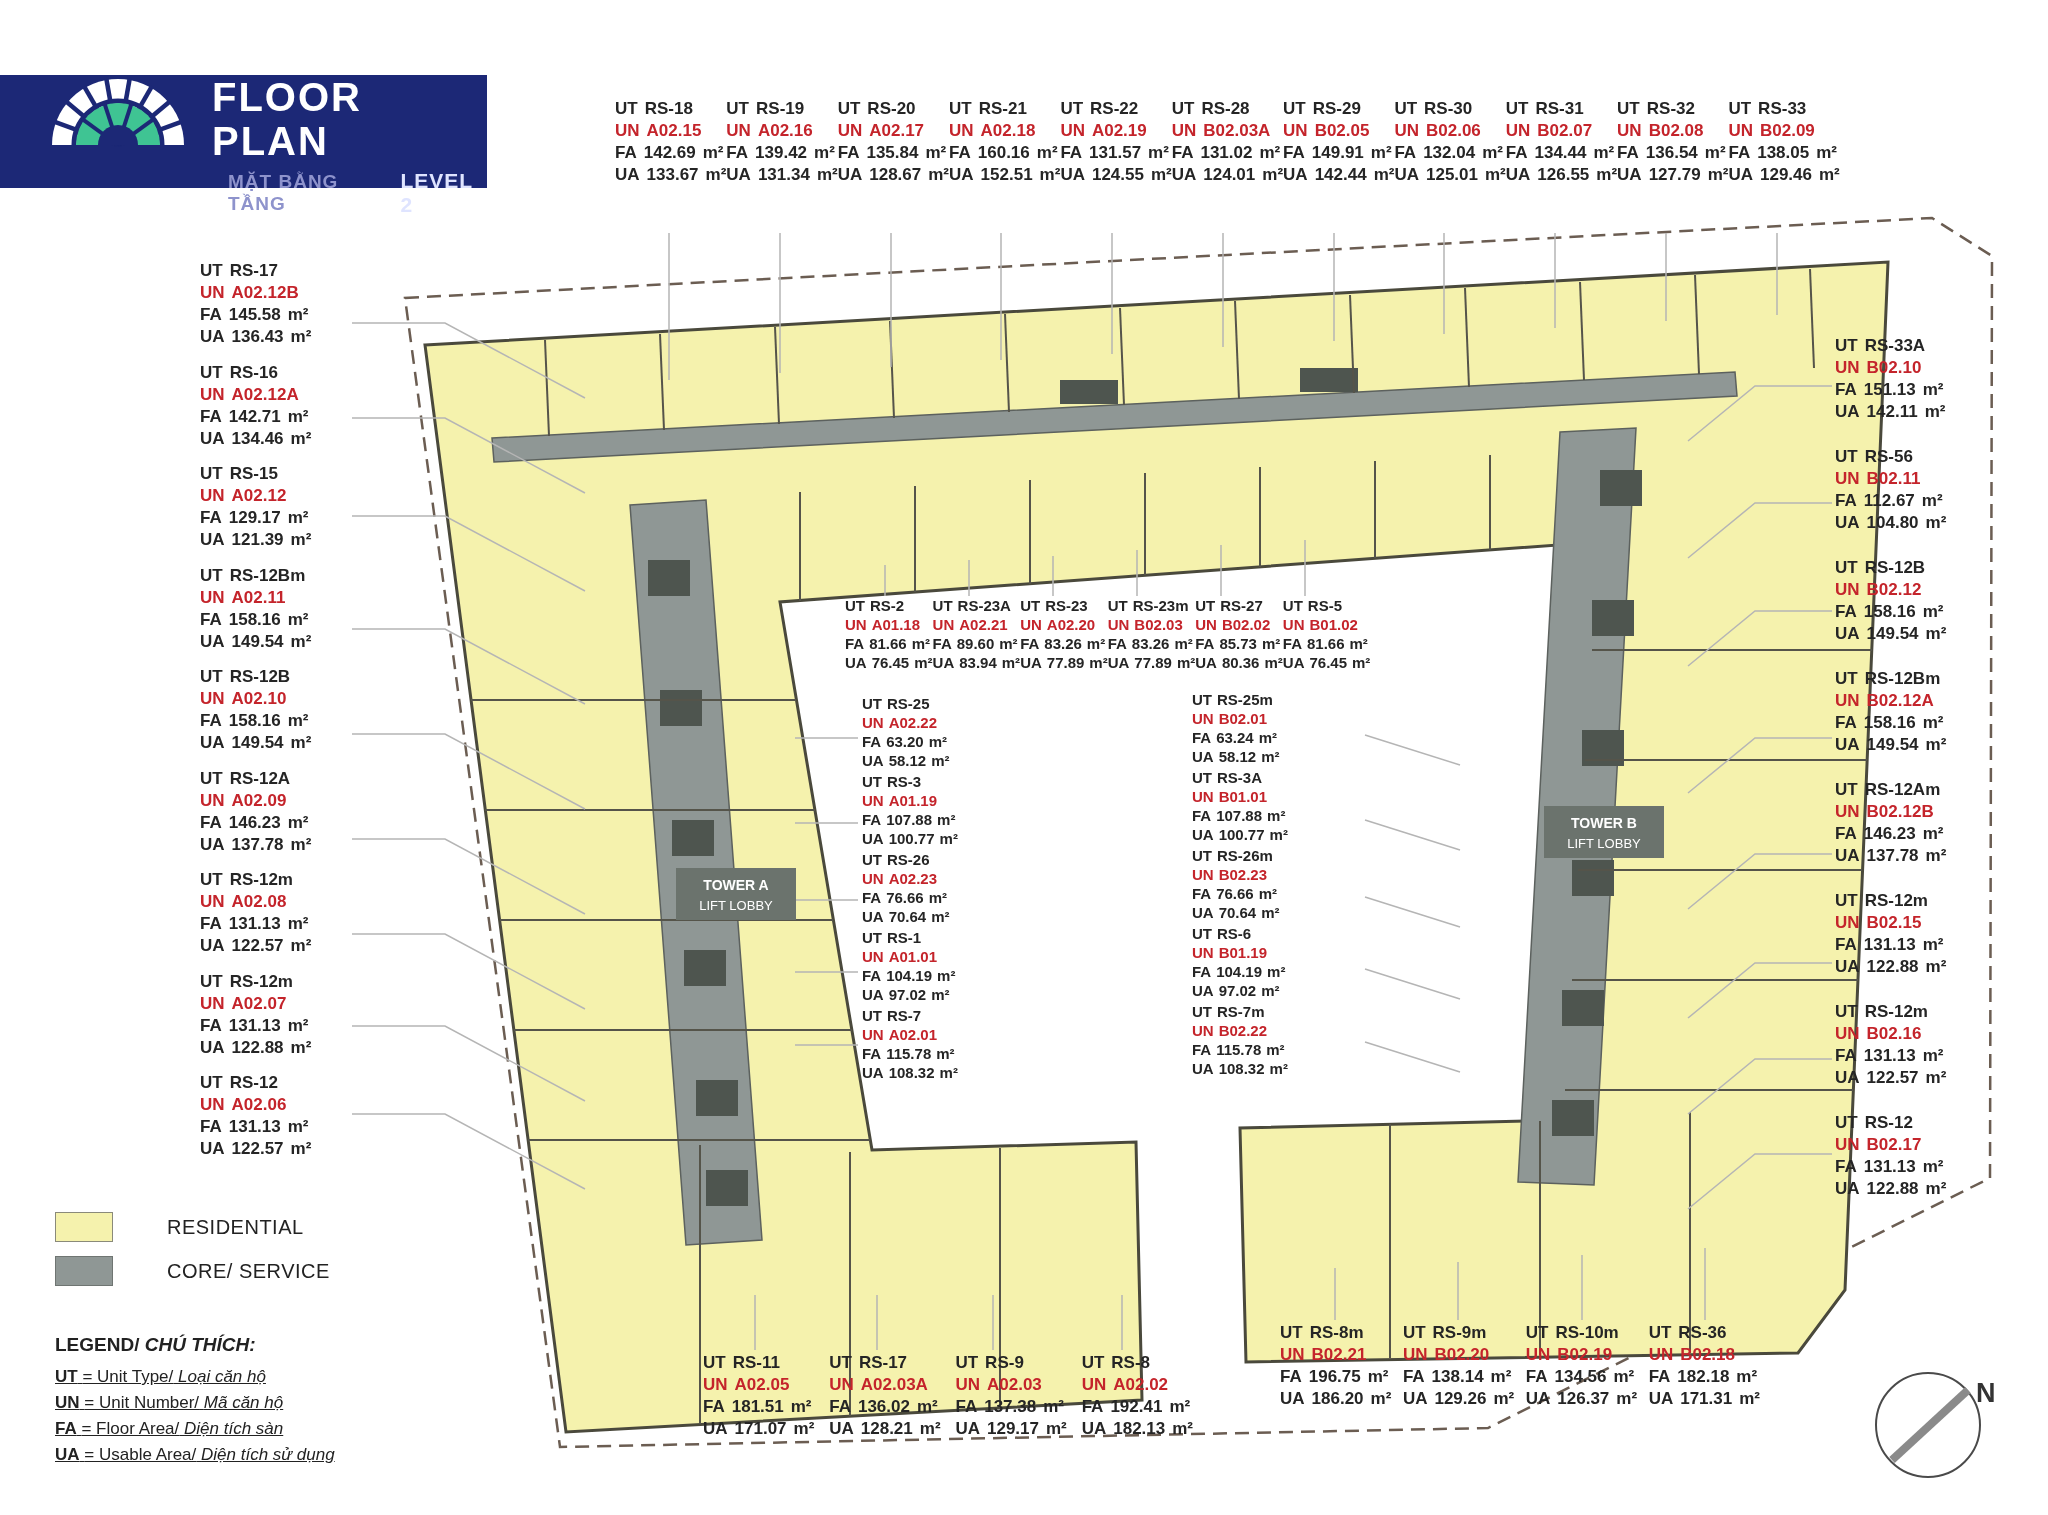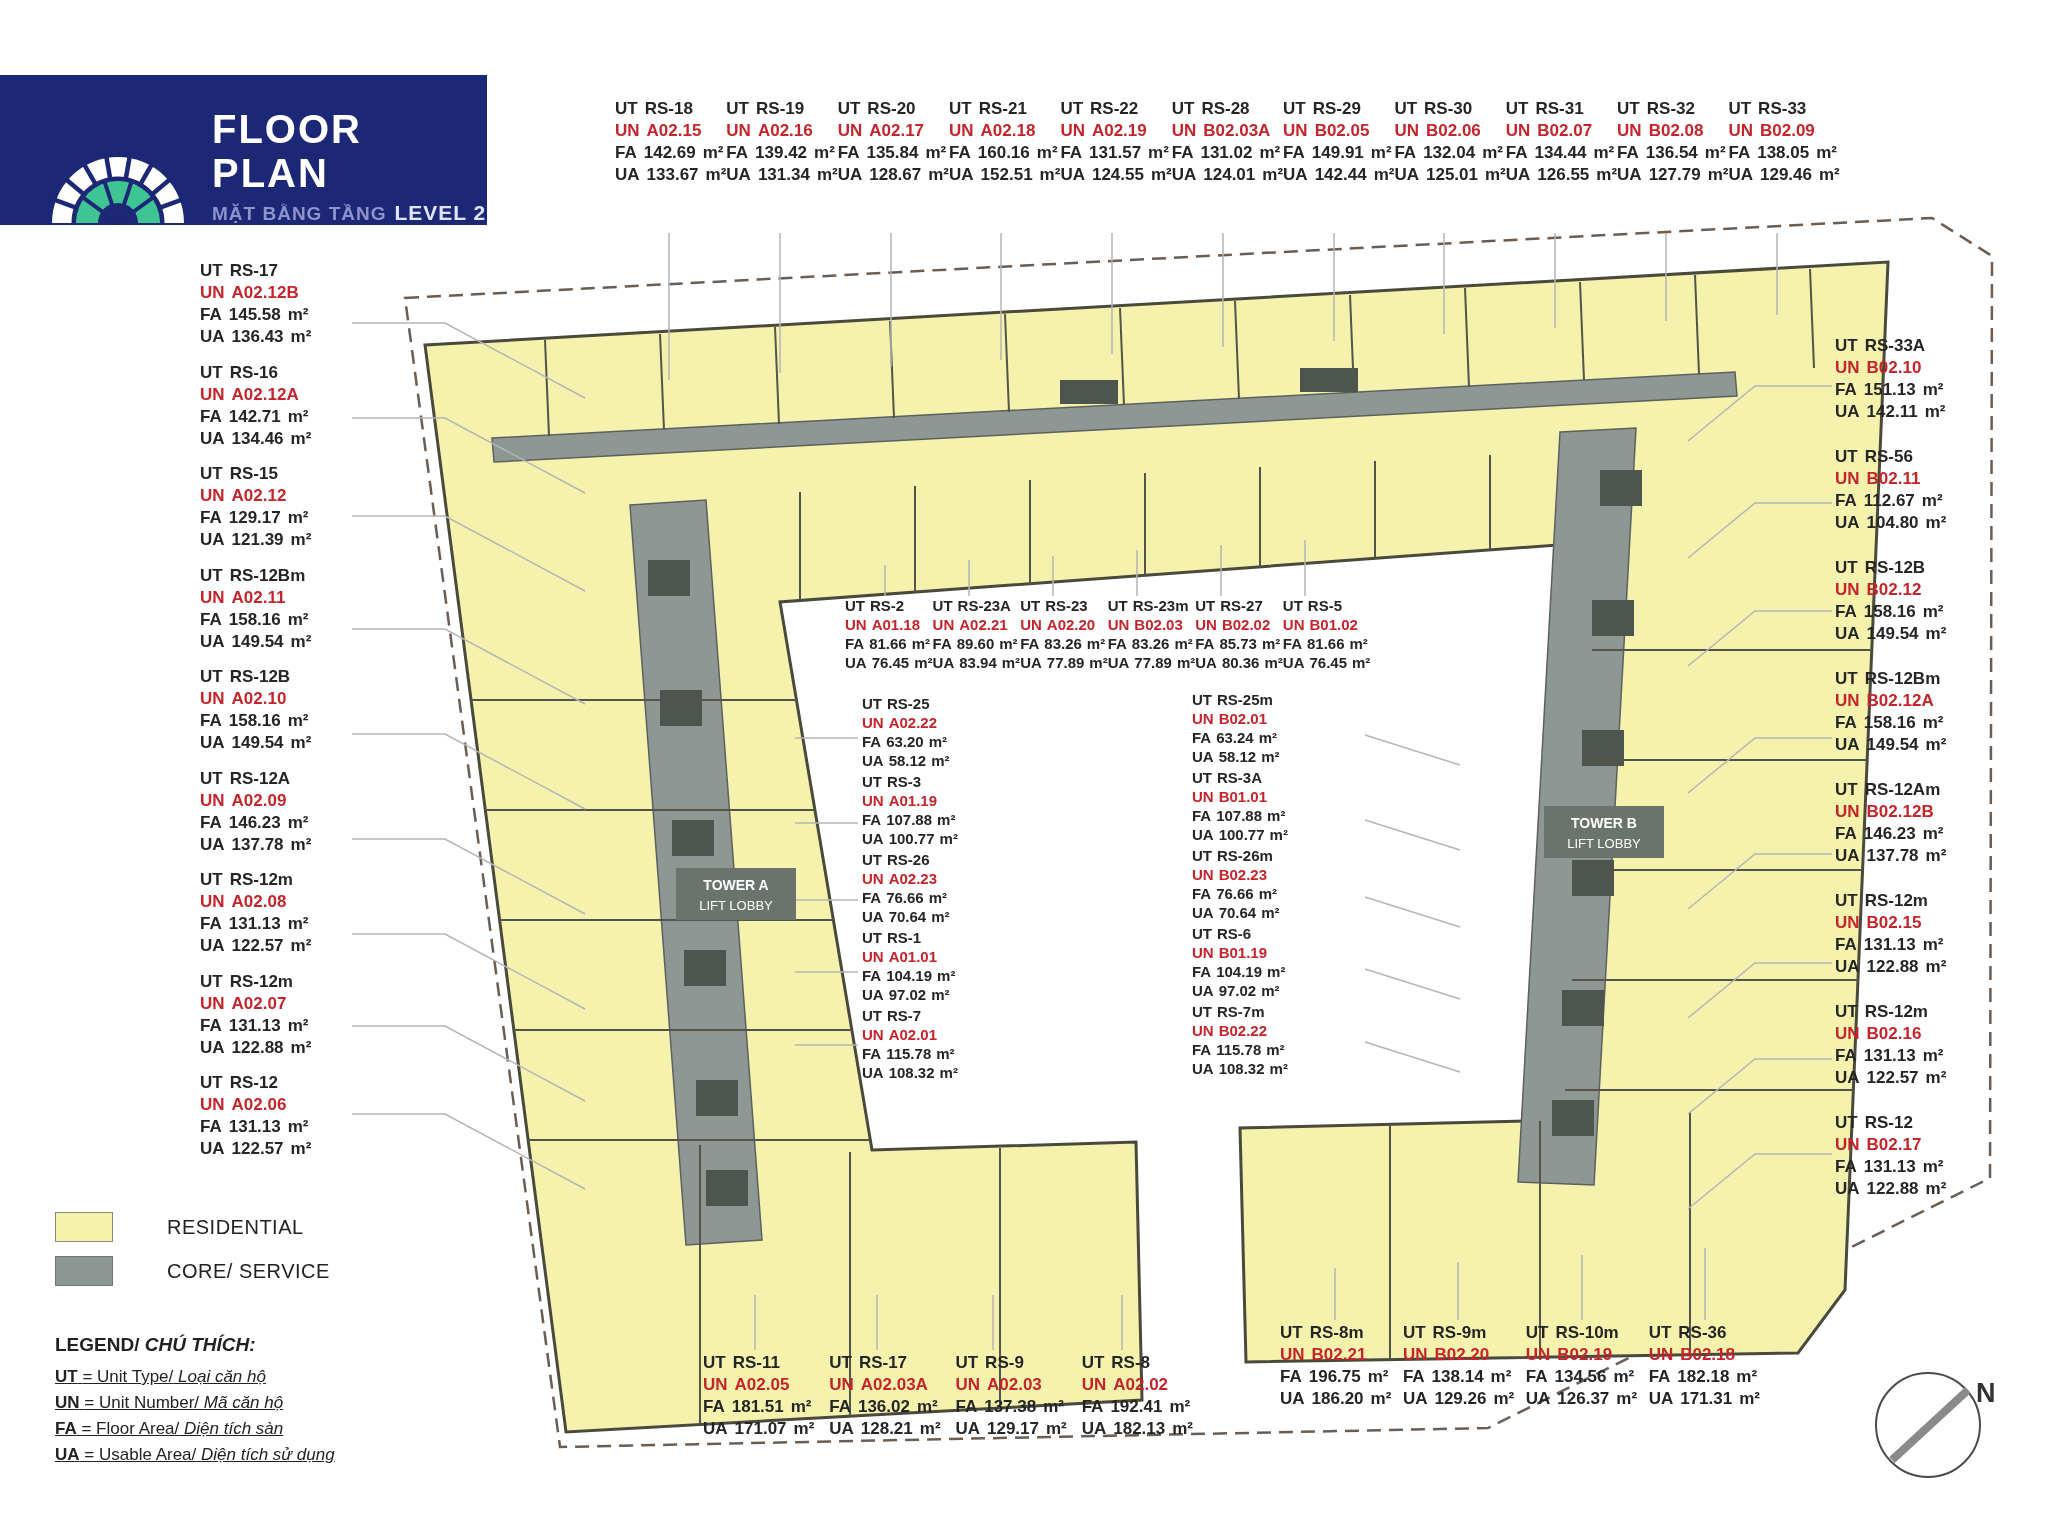--- a/index.html
+++ b/index.html
@@ -4,27 +4,27 @@
 <style>
   html,body{margin:0;padding:0;background:#fff;}
   #canvas{position:relative;width:2048px;height:1515px;background:#fff;overflow:hidden;
           font-family:"Liberation Sans",sans-serif;
           --navy:#1c2876;--logo-sub:#8e93cc;--logo-level:#dfe4ff;--green:#3fc493;
           --red:#c4242b;--text:#252525;--residential:#f5f2ad;--core:#8f9795;
           --outline:#4a493c;--leader:#b5b5b5;--boundary:#6b5d52;}
   svg.plan{position:absolute;left:0;top:0;width:2048px;height:1515px;}
 
   
-  .logo{position:absolute;left:0;top:75px;width:487px;height:150px;background:var(--navy);
-        display:flex;align-items:flex-end;}
+  .logo{position:absolute;left:0;top:75px;width:487px;height:113px;background:var(--navy);
+        display:flex;align-items:flex-start;}
   .logo .arch{margin-left:48px;flex:0 0 auto;}
   .logo .ltxt{margin-left:24px;}
   .logo .title{color:#fff;font-size:40px;font-weight:bold;letter-spacing:2px;line-height:44px;}
   .logo .sub{display:flex;align-items:baseline;margin-top:6px;}
-  .logo .sub .vi{color:var(--logo-sub);font-size:19px;font-weight:bold;letter-spacing:1px;}
+  .logo .sub .vi{color:var(--logo-sub);font-size:19px;font-weight:bold;letter-spacing:1px;margin-left:16px;}
   .logo .sub .lvl{color:var(--logo-level);font-size:21px;font-weight:bold;margin-left:8px;letter-spacing:1px;}
 
   
   .unit{white-space:nowrap;color:var(--text);font-weight:bold;}
   .unit .row{display:flex;gap:7px;font-size:17px;line-height:22px;}
   .unit .row .k{flex:0 0 auto;}
   .unit .row.un{color:var(--red);}
   .grp{position:absolute;display:flex;}
   .grp.col{flex-direction:column;justify-content:space-between;}
   .grp.rowd{flex-direction:row;justify-content:space-between;}

